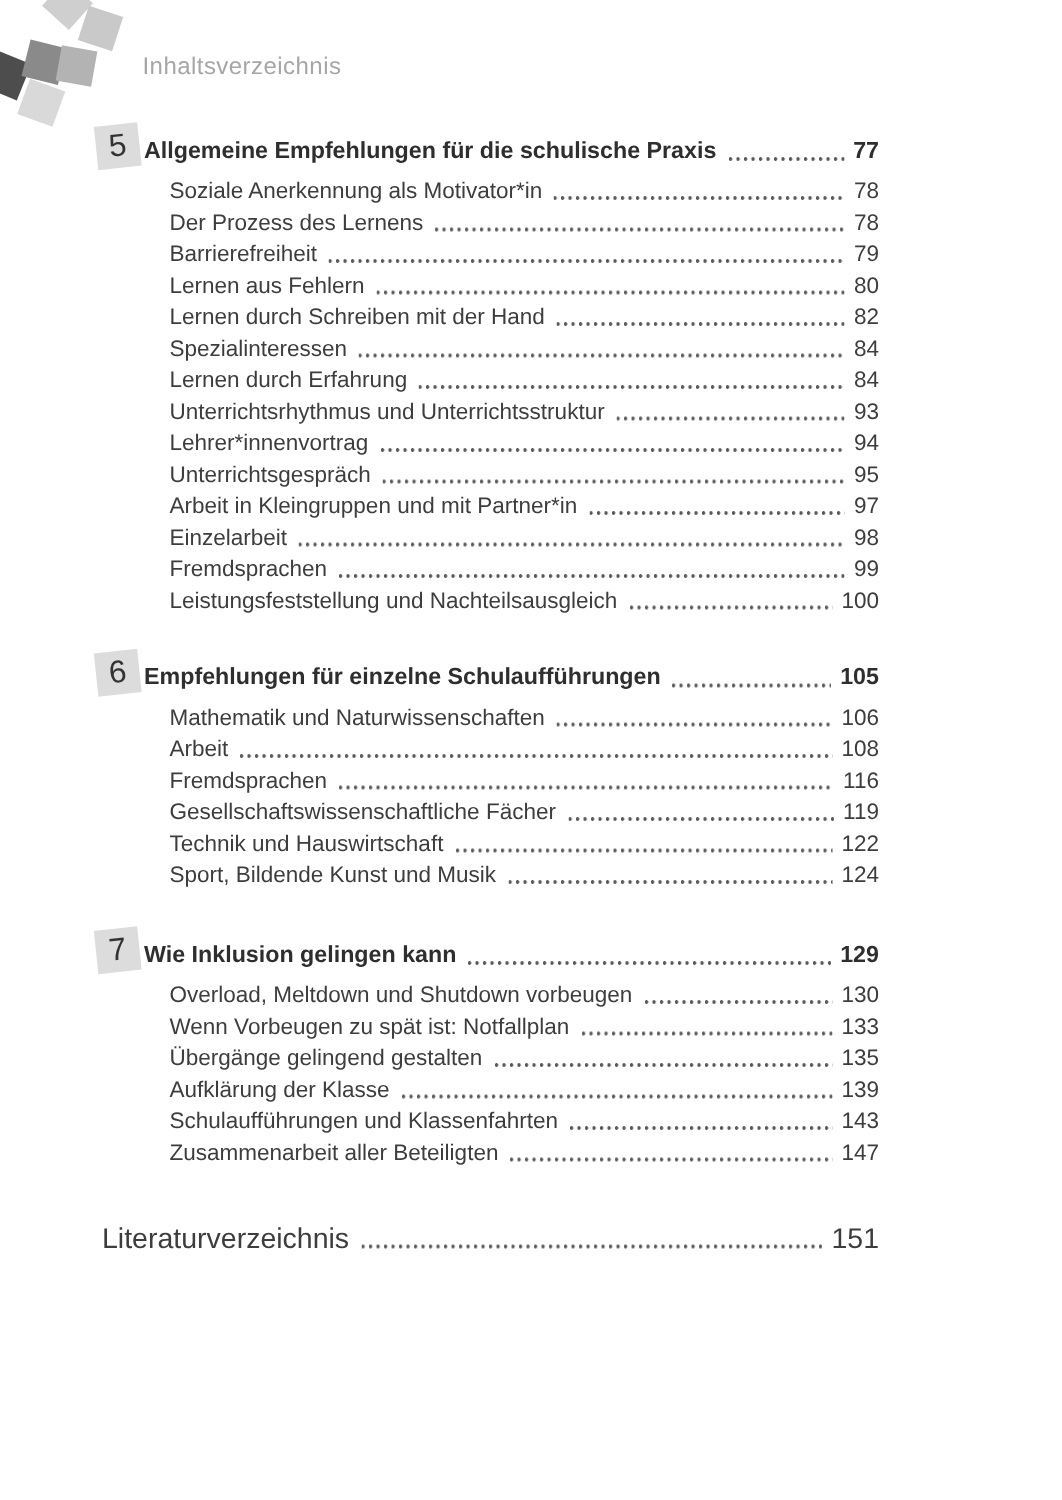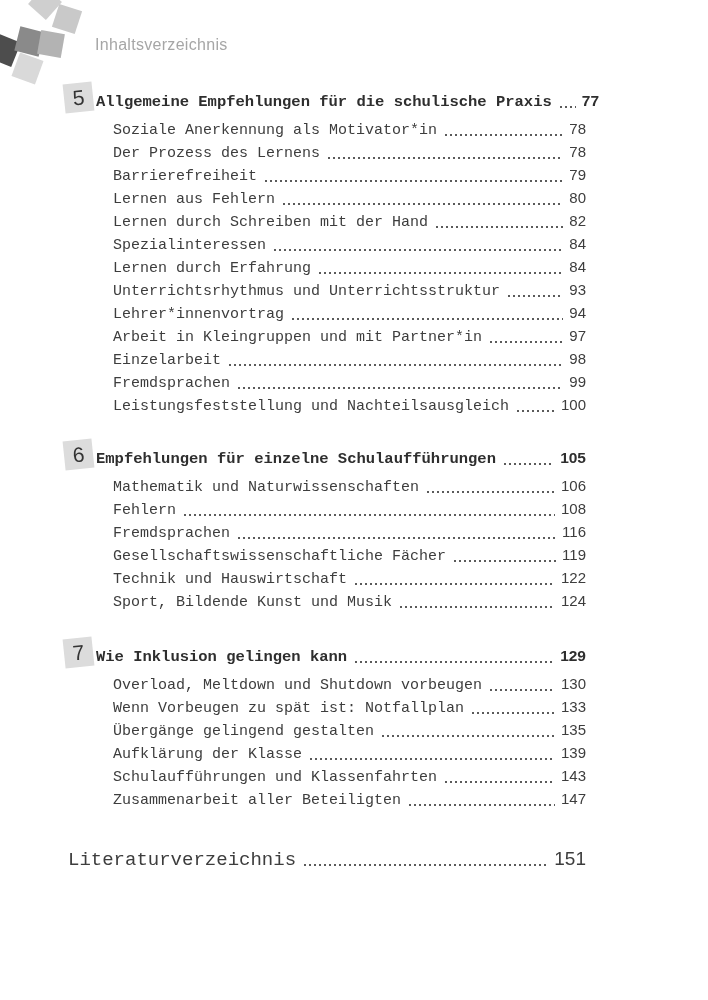--- a/index.html
+++ b/index.html
@@ -38,21 +38,21 @@
   .heading-row{
     position:relative;padding-left:32px;
     font-weight:bold;font-size:15.5px;line-height:22px;color:var(--text);
   }
   .badge{
     position:absolute;left:0;top:-7px;width:29px;height:29px;
     background:var(--badge-bg);transform:rotate(-6deg);
     display:flex;align-items:center;justify-content:center;
     font-weight:400;font-size:21px;line-height:1;color:#333333;
   }
-  .label{white-space:nowrap;font-family:Liberation Mono, monospace;}
+  .label{white-space:nowrap;}
   .leader{
     flex:1 1 auto;min-width:16px;height:4px;align-self:flex-end;
     margin:0 6px 4px 8px;
     background-image:radial-gradient(circle at 1px 2px,var(--dot) 1px,rgba(0,0,0,0) 1.4px);
     background-size:5px 4px;background-repeat:repeat-x;
   }
   .pagenum{white-space:nowrap;}
 
   .items{margin-top:5px;}
   .item-row{
@@ -130,20 +130,25 @@
           <span class="label">Unterrichtsrhythmus und Unterrichtsstruktur</span>
           <span class="leader"></span>
           <span class="pagenum">93</span>
         </div>
         <div class="row item-row">
           <span class="label">Lehrer*innenvortrag</span>
           <span class="leader"></span>
           <span class="pagenum">94</span>
         </div>
         <div class="row item-row">
+          <span class="label">Unterrichtsgespräch</span>
+          <span class="leader"></span>
+          <span class="pagenum">95</span>
+        </div>
+        <div class="row item-row">
           <span class="label">Arbeit in Kleingruppen und mit Partner*in</span>
           <span class="leader"></span>
           <span class="pagenum">97</span>
         </div>
         <div class="row item-row">
           <span class="label">Einzelarbeit</span>
           <span class="leader"></span>
           <span class="pagenum">98</span>
         </div>
         <div class="row item-row">
@@ -165,21 +170,21 @@
         <span class="leader"></span>
         <span class="pagenum">105</span>
       </div>
       <div class="items">
         <div class="row item-row">
           <span class="label">Mathematik und Naturwissenschaften</span>
           <span class="leader"></span>
           <span class="pagenum">106</span>
         </div>
         <div class="row item-row">
-          <span class="label">Fehlern</span>
+          <span class="label">Arbeit</span>
           <span class="leader"></span>
           <span class="pagenum">108</span>
         </div>
         <div class="row item-row">
           <span class="label">Fremdsprachen</span>
           <span class="leader"></span>
           <span class="pagenum">116</span>
         </div>
         <div class="row item-row">
           <span class="label">Gesellschaftswissenschaftliche Fächer</span>

